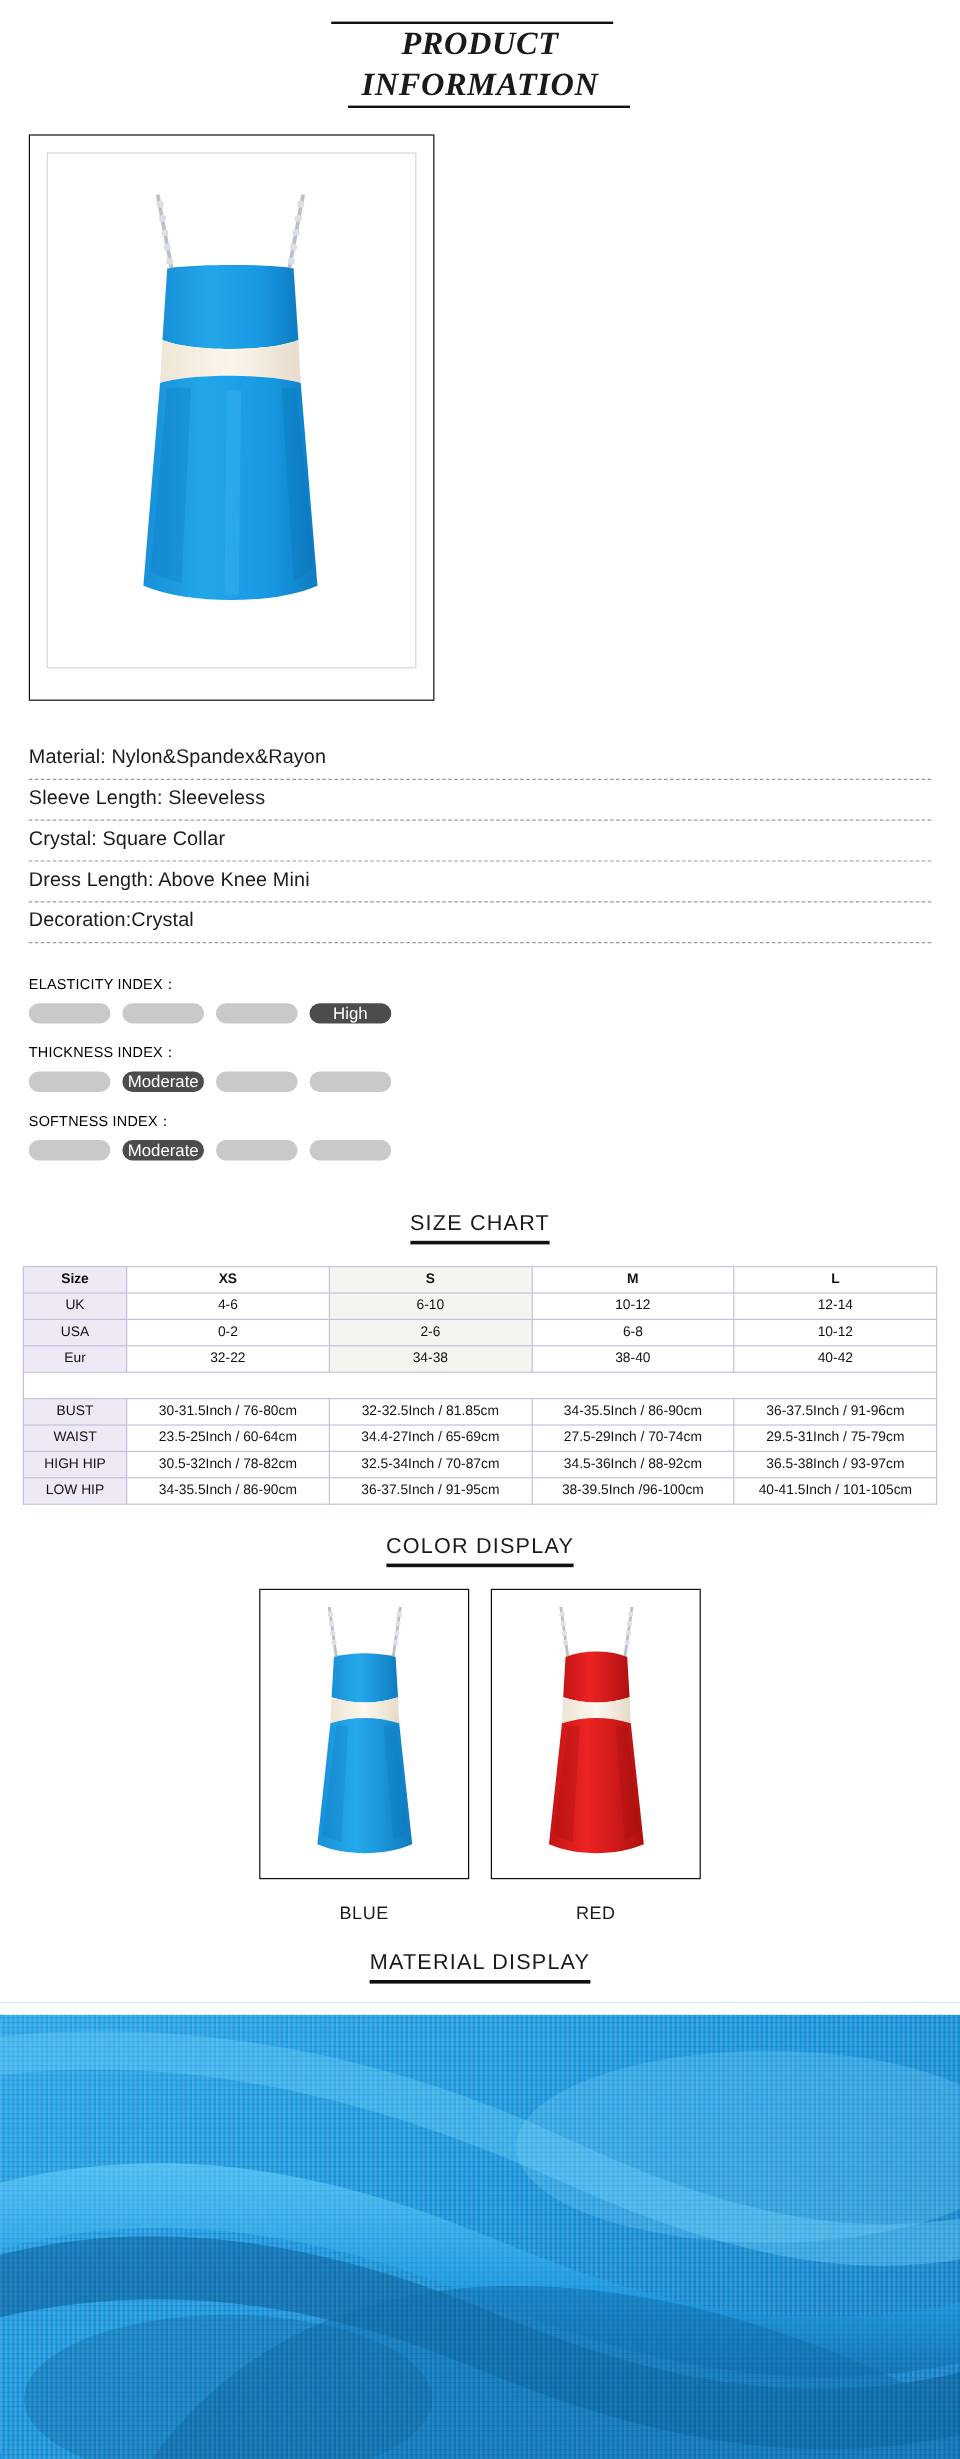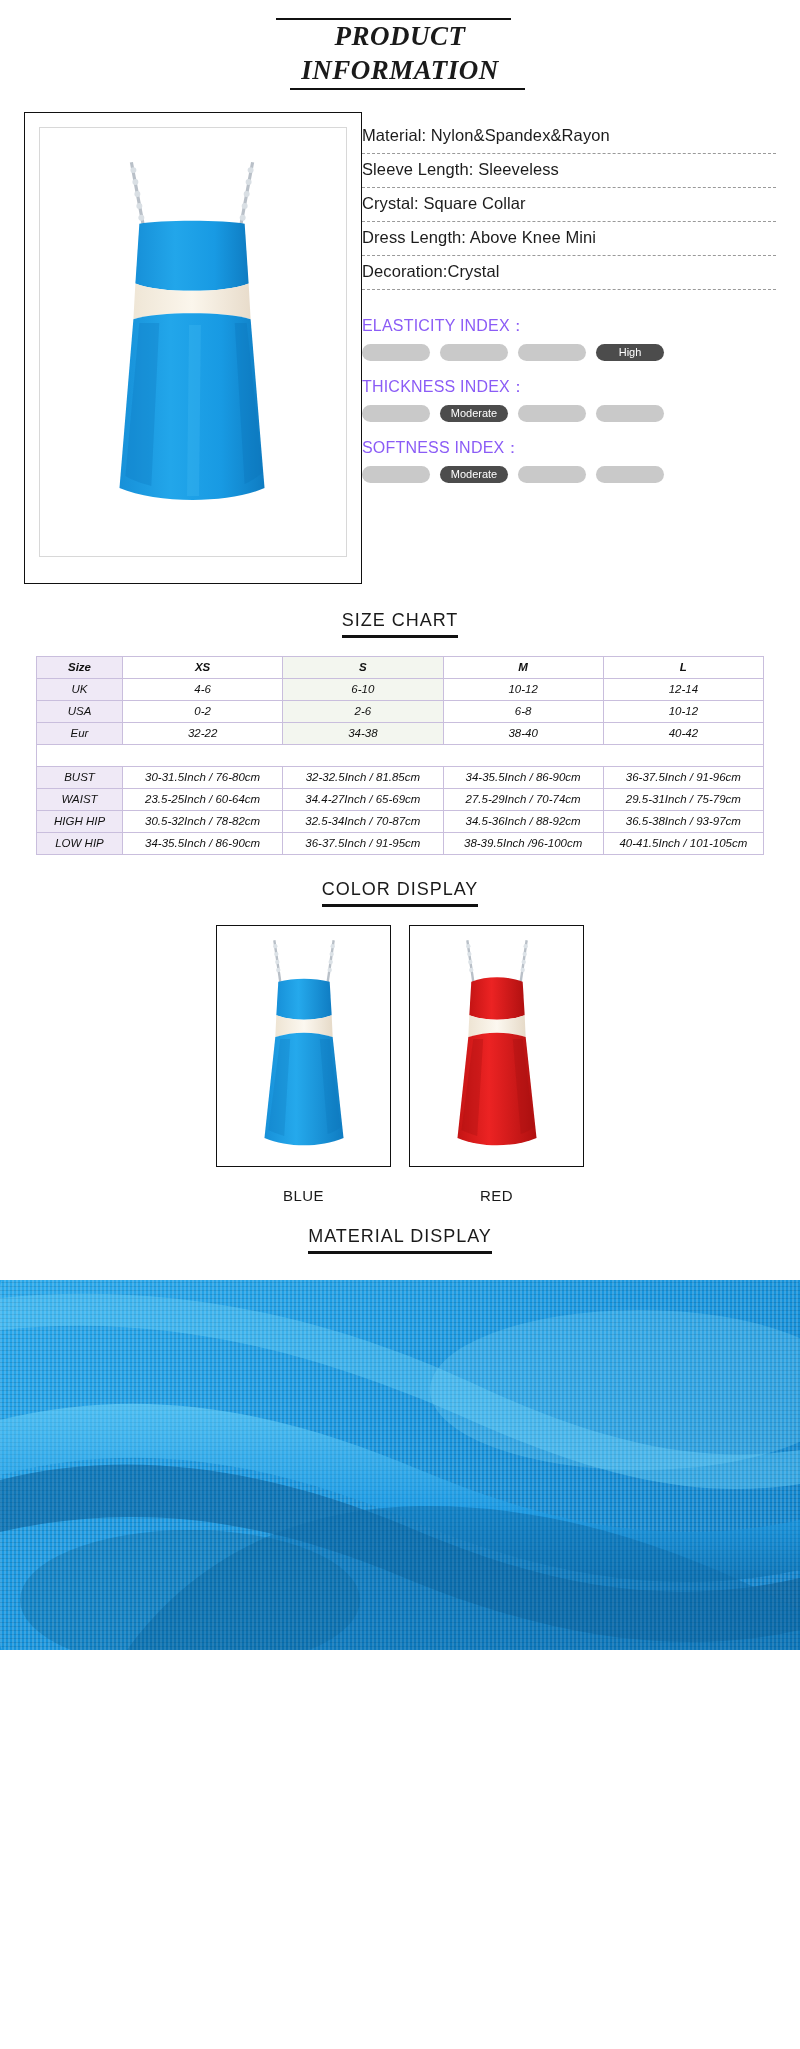--- a/index.html
+++ b/index.html
@@ -37,20 +37,22 @@
     text-align: center;
     letter-spacing: .5px;
     white-space: pre-line;
     width: 262px;
   }
 
   
   .info-block {
     display: flex;
     padding: 22px 24px 0 24px;
+    gap: 24px;
+    flex-direction: column;
   }
   .product-photo {
     width: 338px;
     height: 472px;
     border: 1px solid #111;
     position: relative;
     flex: 0 0 auto;
     background: #fff;
   }
   .photo-inner {
@@ -65,58 +67,58 @@
   }
   .spec-row {
     font-size: 16.5px;
     color: #1c1c1c;
     padding: 6px 0 8px 0;
     border-bottom: 1px dashed #9a9a9a;
     letter-spacing: .1px;
   }
   .index-group { margin-top: 26px; }
   .index-label {
-    font-size: 16px;
-    color: #8b5cf6;
+    font-size: 12px;
+    color: #000000;
     margin: 0 0 7px 0;
     letter-spacing: .2px;
   }
   .pill-row {
     display: flex;
     gap: 10px;
     margin-bottom: 16px;
   }
   .pill {
     width: 68px;
     height: 17px;
     border-radius: 9px;
     background: #c9c9c9;
     display: flex;
     align-items: center;
     justify-content: center;
-    font-size: 11px;
+    font-size: 14px;
     color: #fff;
   }
   .pill.active { background: #4c4c4c; }
 
   
   .section-title {
     text-align: center;
     font-size: 18px;
     font-weight: normal;
     letter-spacing: 1px;
     margin: 0 auto;
     padding-bottom: 4px;
     display: inline-block;
     border-bottom: 3px solid #111;
   }
   .section-title-wrap { text-align: center; }
 
   
-  .size-wrap { padding: 0 36px; font-style: italic; }
+  .size-wrap { padding: 0 19px; }
   table.size {
     width: 100%;
     border-collapse: collapse;
     font-size: 11.5px;
     table-layout: fixed;
   }
   table.size td, table.size th {
     border: 1px solid #c9bedd;
     text-align: center;
     height: 22px;

